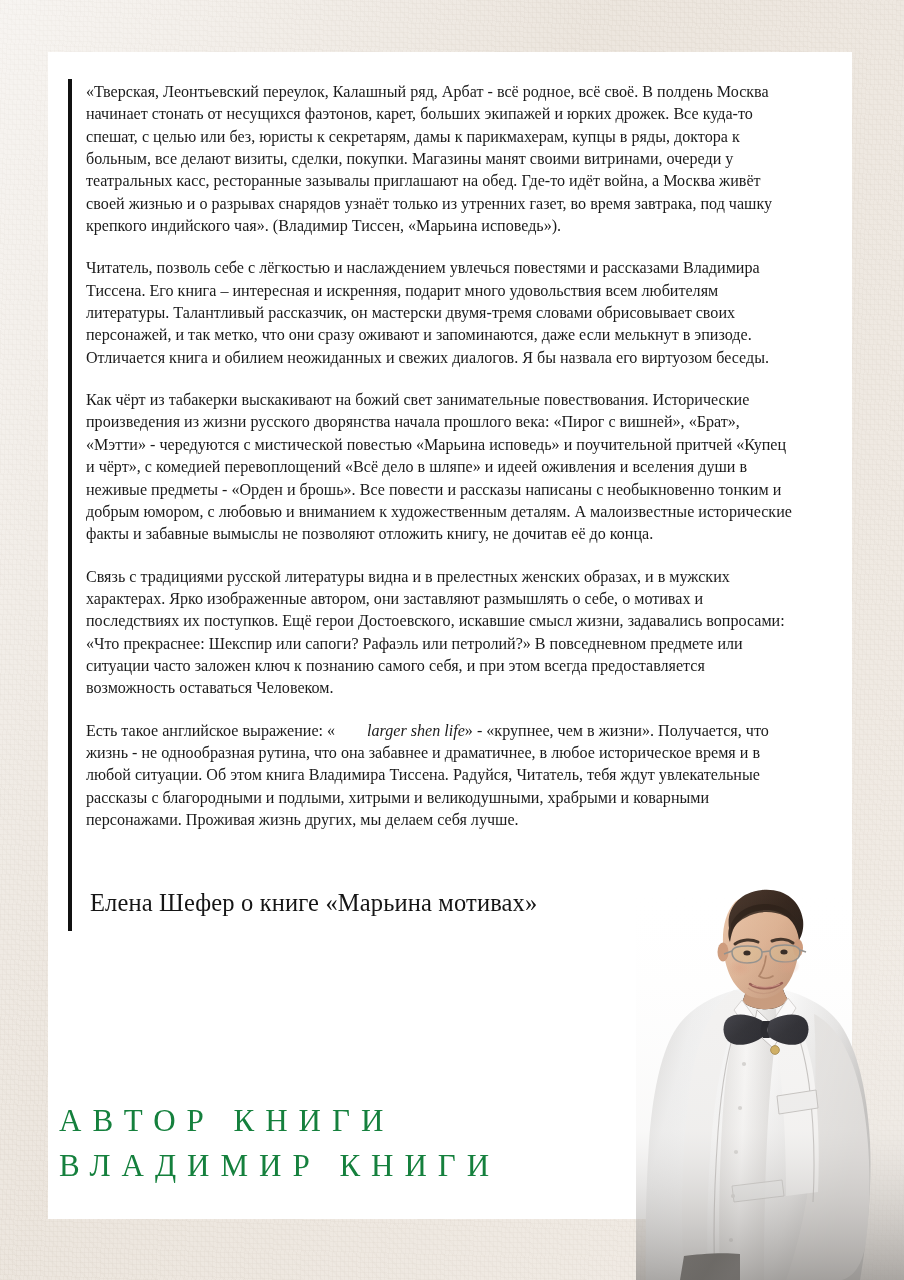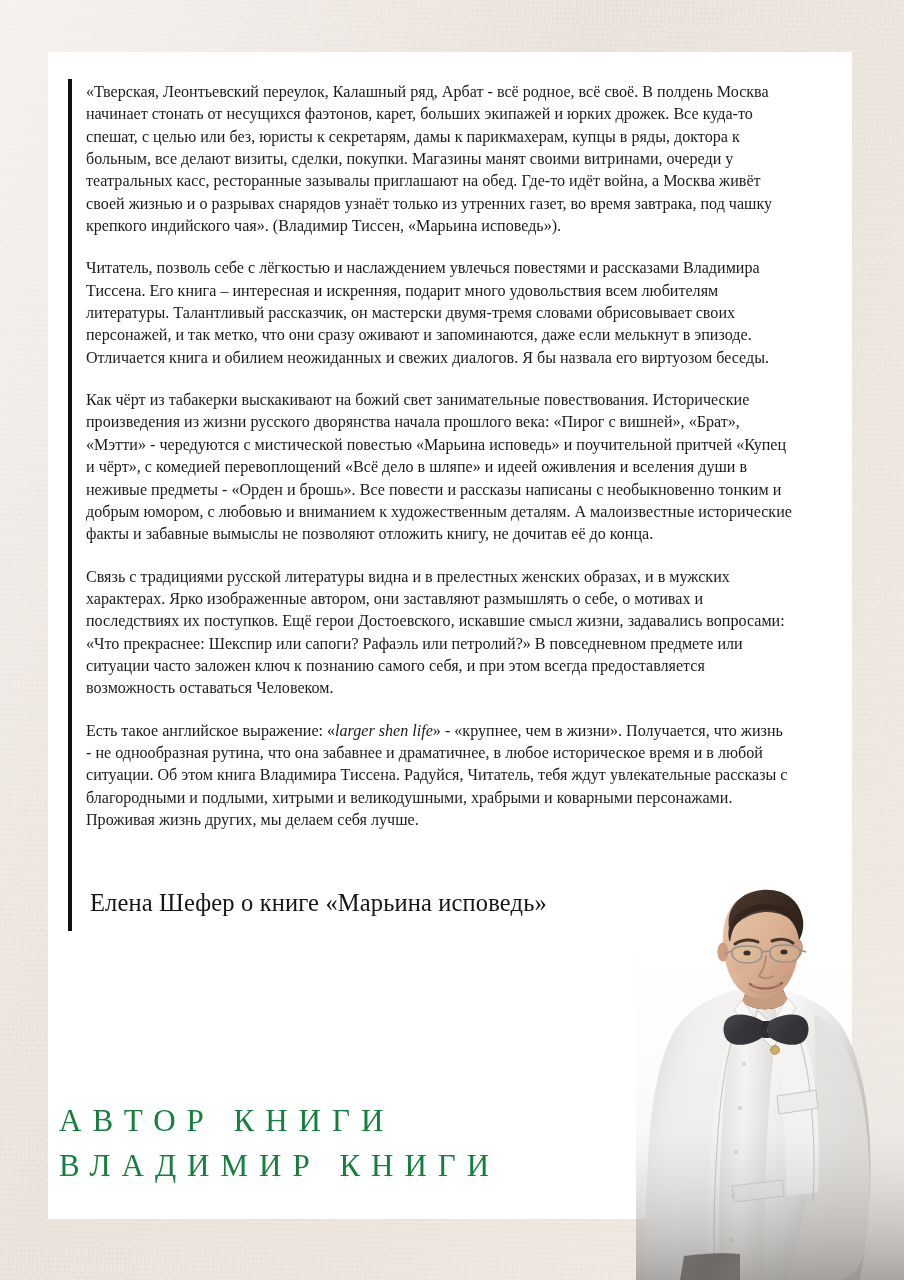--- a/index.html
+++ b/index.html
@@ -60,20 +60,21 @@
     text-align: left;
   }
   #copy p {
     margin: 0 0 20px 0;
   }
   #copy p:last-child {
     margin-bottom: 0;
   }
   .en {
     font-style: italic;
+    margin-left: 32px;
   }
 
   
   #signature {
     position: absolute;
     left: 42px;
     top: 836px;
     width: 700px;
     font-size: 24.5px;
     line-height: 30px;
@@ -125,21 +126,21 @@
     <div id="rule"></div>
 
     <div id="copy">
       <p>«Тверская, Леонтьевский переулок, Калашный ряд, Арбат - всё родное, всё своё. В полдень Москва начинает стонать от несущихся фаэтонов, карет, больших экипажей и юрких дрожек. Все куда-то спешат, с целью или без, юристы к секретарям, дамы к парикмахерам, купцы в ряды, доктора к больным, все делают визиты, сделки, покупки. Магазины манят своими витринами, очереди у театральных касс, ресторанные зазывалы приглашают на обед. Где-то идёт война, а Москва живёт своей жизнью и о разрывах снарядов узнаёт только из утренних газет, во время завтрака, под чашку крепкого индийского чая». (Владимир Тиссен, «Марьина исповедь»).</p>
       <p>Читатель, позволь себе с лёгкостью и наслаждением увлечься повестями и рассказами Владимира Тиссена. Его книга – интересная и искренняя, подарит много удовольствия всем любителям литературы. Талантливый рассказчик, он мастерски двумя-тремя словами обрисовывает своих персонажей, и так метко, что они сразу оживают и запоминаются, даже если мелькнут в эпизоде. Отличается книга и обилием неожиданных и свежих диалогов. Я бы назвала его виртуозом беседы.</p>
       <p>Как чёрт из табакерки выскакивают на божий свет занимательные повествования. Исторические произведения из жизни русского дворянства начала прошлого века: «Пирог с вишней», «Брат», «Мэтти» - чередуются с мистической повестью «Марьина исповедь» и поучительной притчей «Купец и чёрт», с комедией перевоплощений «Всё дело в шляпе» и идеей оживления и вселения души в неживые предметы - «Орден и брошь». Все повести и рассказы написаны с необыкновенно тонким и добрым юмором, с любовью и вниманием к художественным деталям. А малоизвестные исторические факты и забавные вымыслы не позволяют отложить книгу, не дочитав её до конца.</p>
       <p>Связь с традициями русской литературы видна и в прелестных женских образах, и в мужских характерах. Ярко изображенные автором, они заставляют размышлять о себе, о мотивах и последствиях их поступков. Ещё герои Достоевского, искавшие смысл жизни, задавались вопросами: «Что прекраснее: Шекспир или сапоги? Рафаэль или петролий?» В повседневном предмете или ситуации часто заложен ключ к познанию самого себя, и при этом всегда предоставляется возможность оставаться Человеком.</p>
       <p><span>Есть такое английское выражение: «</span><span class="en">larger shen life</span><span>» - «крупнее, чем в жизни». Получается, что жизнь - не однообразная рутина, что она забавнее и драматичнее, в любое историческое время и в любой ситуации. Об этом книга Владимира Тиссена. Радуйся, Читатель, тебя ждут увлекательные рассказы с благородными и подлыми, хитрыми и великодушными, храбрыми и коварными персонажами. Проживая жизнь других, мы делаем себя лучше.</span></p>
     </div>
 
-    <div id="signature">Елена Шефер о книге «Марьина исповедь»</div>
+    <div id="signature">Елена Шефер о книге «Марьина мотивах»</div>
 
     <div id="banner">
       <span class="line">АВТОР КНИГИ</span>
       <span class="line">ВЛАДИМИР КНИГИ</span>
     </div>
 
   </div>
 
   <div id="photo">
     <svg viewBox="0 0 268 396" xmlns="http://www.w3.org/2000/svg" role="img" aria-label="author portrait">

